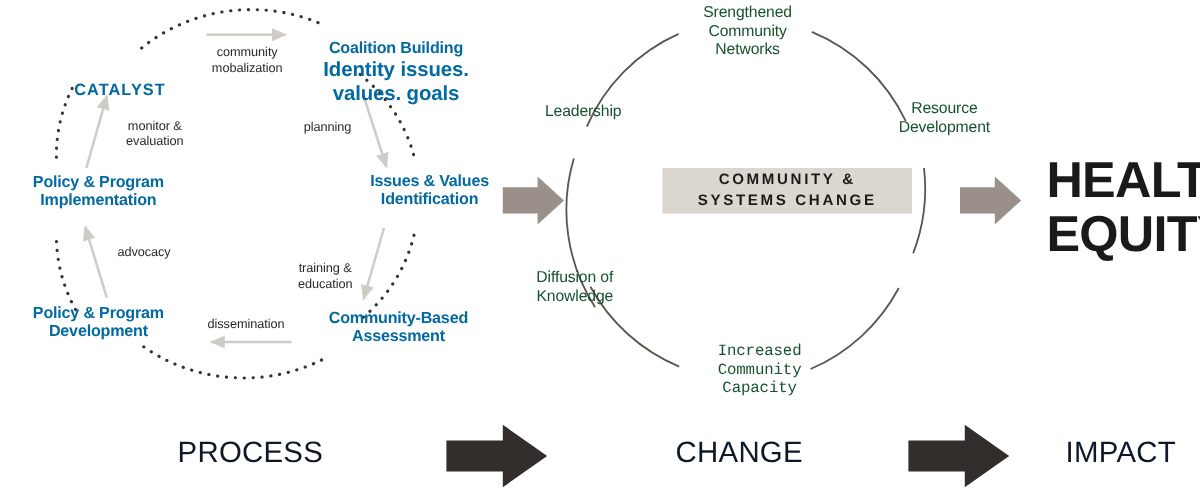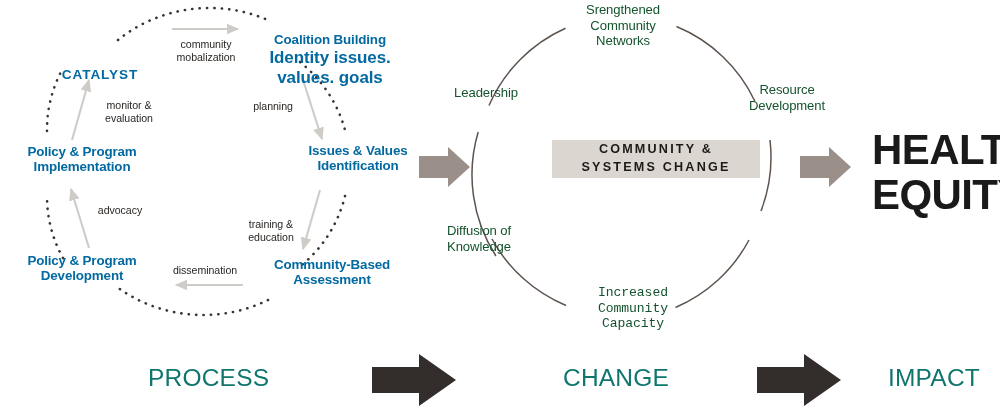--- a/index.html
+++ b/index.html
@@ -89,21 +89,21 @@
     line-height: 1.06;
     text-align: right;
     color: #1a1a1a;
     white-space: pre-line;
   }
   .phase {
     position: absolute;
     font-size: 24.5px;
     font-weight: 400;
     letter-spacing: 0.2px;
-    color: #0f766e;
+    color: #0f172a;
   }
 </style>
 </head>
 <body>
 
 <div id="stage">
 
   <svg class="layer" viewBox="0 0 1000 407">
     <defs>
       <marker id="lightArrow" markerWidth="7" markerHeight="7" refX="5.4" refY="3" orient="auto">

